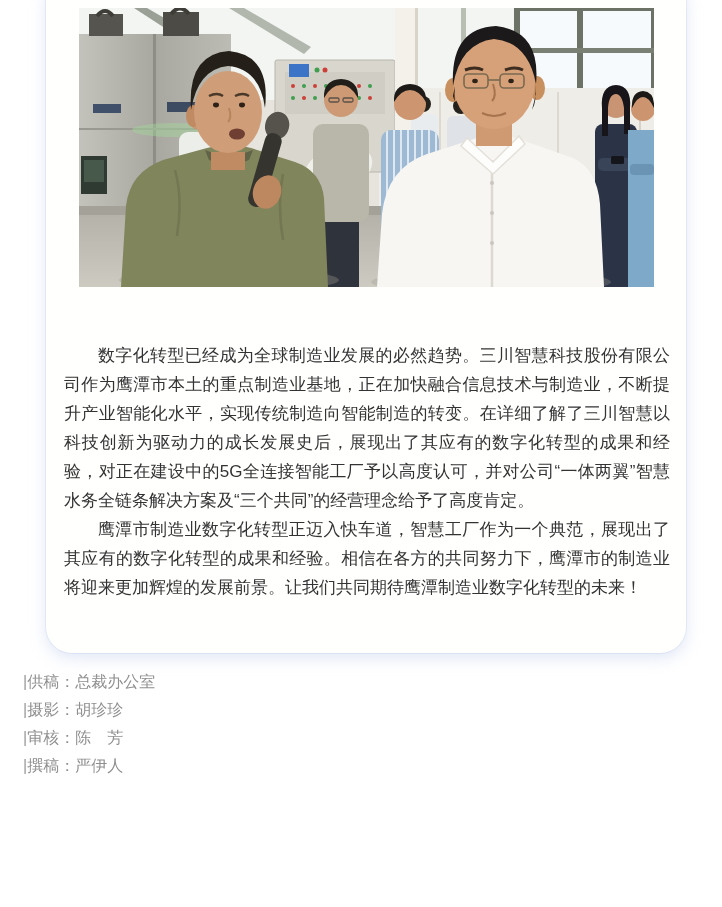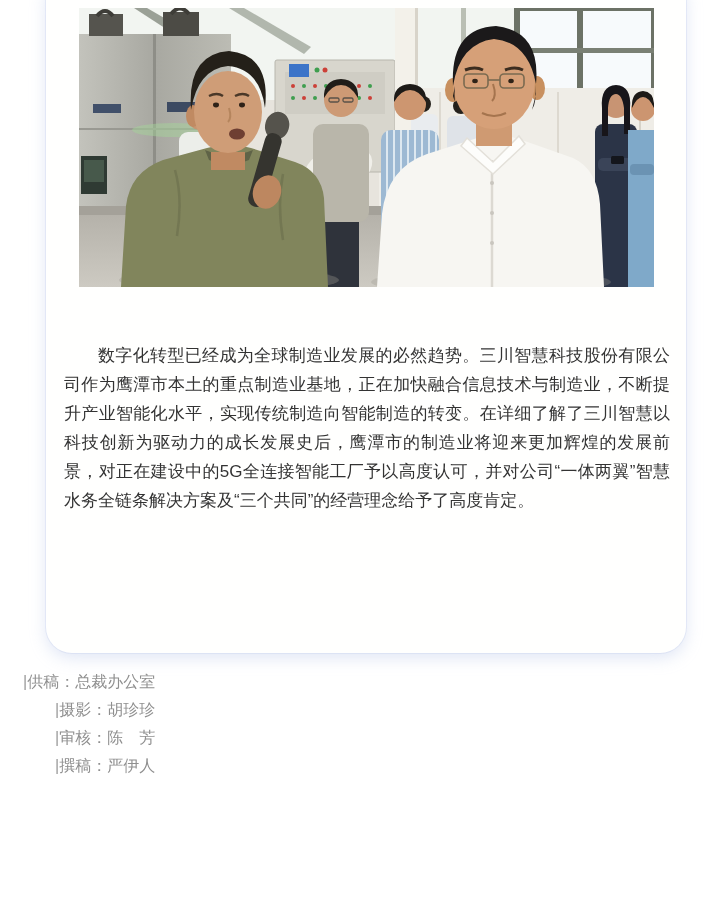--- a/index.html
+++ b/index.html
@@ -37,21 +37,21 @@
     text-indent:2em;
     margin:0;
   }
   .credits {
     position:absolute;
     left:23px; top:668px;
     font-size:16px;
     line-height:28px;
     color:#8f8f8f;
   }
-  .credit-row { white-space:pre;text-align:right; }
+  .credit-row { white-space:pre; }
   .credit-row .pipe { color:#9a9a9a; }
 </style>
 </head>
 <body>
 
 <div class="content-card">
 
   <figure class="photo-frame">
     <svg width="575" height="279" viewBox="0 0 575 279" xmlns="http://www.w3.org/2000/svg">
       <defs>
@@ -220,21 +220,22 @@
         <rect x="421" y="66" width="24" height="14" rx="4" fill="none" stroke="#7a6a50" stroke-width="1.6"></rect>
         <path d="M409,72 h12" stroke="#7a6a50" stroke-width="1.6"></path>
         <ellipse cx="396" cy="73" rx="2.8" ry="2.2" fill="#2e2218"></ellipse>
         <ellipse cx="432" cy="73" rx="2.8" ry="2.2" fill="#2e2218"></ellipse>
         <path d="M414,76 q4,12 -1,17 M403,105 q12,6 24,0" stroke="#a5744e" stroke-width="2" fill="none"></path>
       </g>
     </svg>
   </figure>
 
   <div class="article-body">
-    <p>数字化转型已经成为全球制造业发展的必然趋势。三川智慧科技股份有限公司作为鹰潭市本土的重点制造业基地，正在加快融合信息技术与制造业，不断提升产业智能化水平，实现传统制造向智能制造的转变。在详细了解了三川智慧以科技创新为驱动力的成长发展史后，鹰潭市的制造业将迎来更加辉煌的发展前景，对正在建设中的5G全连接智能工厂予以高度认可，并对公司“一体两翼”智慧水务全链条解决方案及“三个共同”的经营理念给予了高度肯定。</p>
+    <p>数字化转型已经成为全球制造业发展的必然趋势。三川智慧科技股份有限公司作为鹰潭市本土的重点制造业基地，正在加快融合信息技术与制造业，不断提升产业智能化水平，实现传统制造向智能制造的转变。在详细了解了三川智慧以科技创新为驱动力的成长发展史后，展现出了其应有的数字化转型的成果和经验，对正在建设中的5G全连接智能工厂予以高度认可，并对公司“一体两翼”智慧水务全链条解决方案及“三个共同”的经营理念给予了高度肯定。</p>
+    <p>鹰潭市制造业数字化转型正迈入快车道，智慧工厂作为一个典范，展现出了其应有的数字化转型的成果和经验。相信在各方的共同努力下，鹰潭市的制造业将迎来更加辉煌的发展前景。让我们共同期待鹰潭制造业数字化转型的未来！</p>
   </div>
 </div>
 
 <div class="credits">
   <div class="credit-row"><span class="pipe">|</span><span>供稿</span><span>：</span><span>总裁办公室</span></div>
   <div class="credit-row"><span class="pipe">|</span><span>摄影</span><span>：</span><span>胡珍珍</span></div>
   <div class="credit-row"><span class="pipe">|</span><span>审核</span><span>：</span><span>陈　芳</span></div>
   <div class="credit-row"><span class="pipe">|</span><span>撰稿</span><span>：</span><span>严伊人</span></div>
 </div>
 

